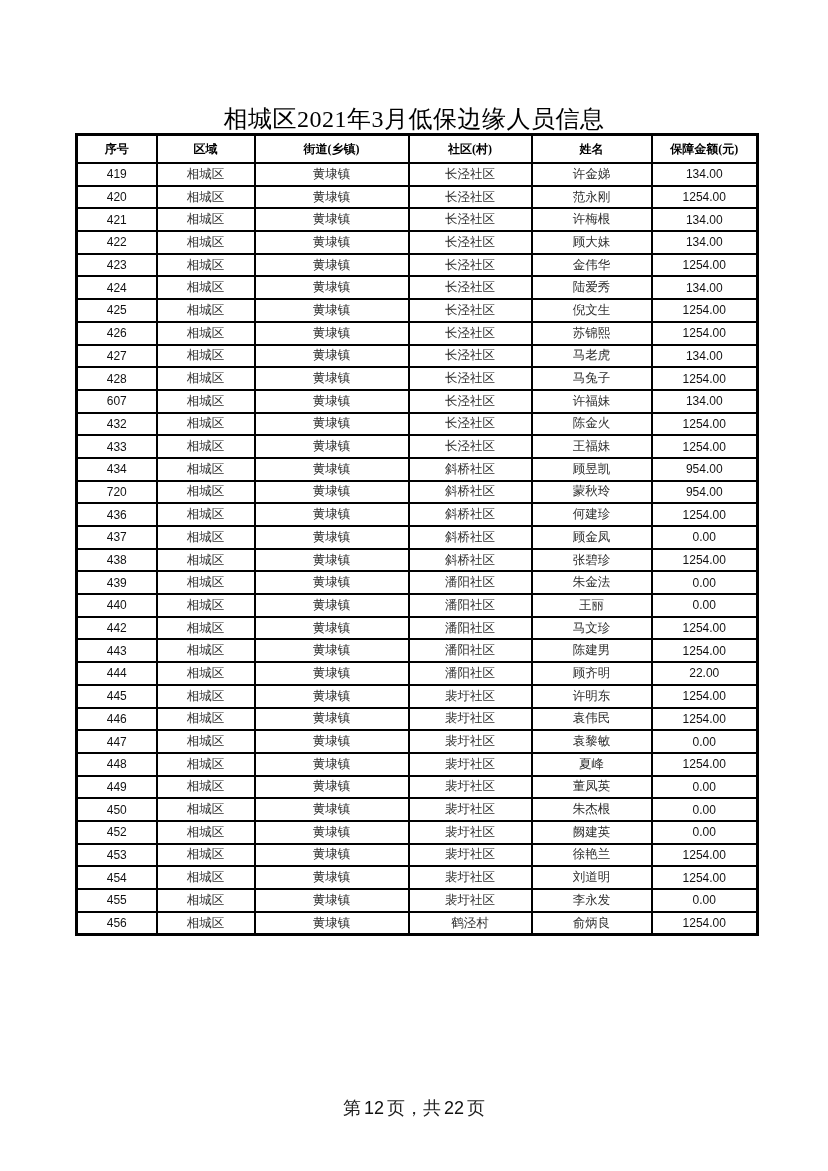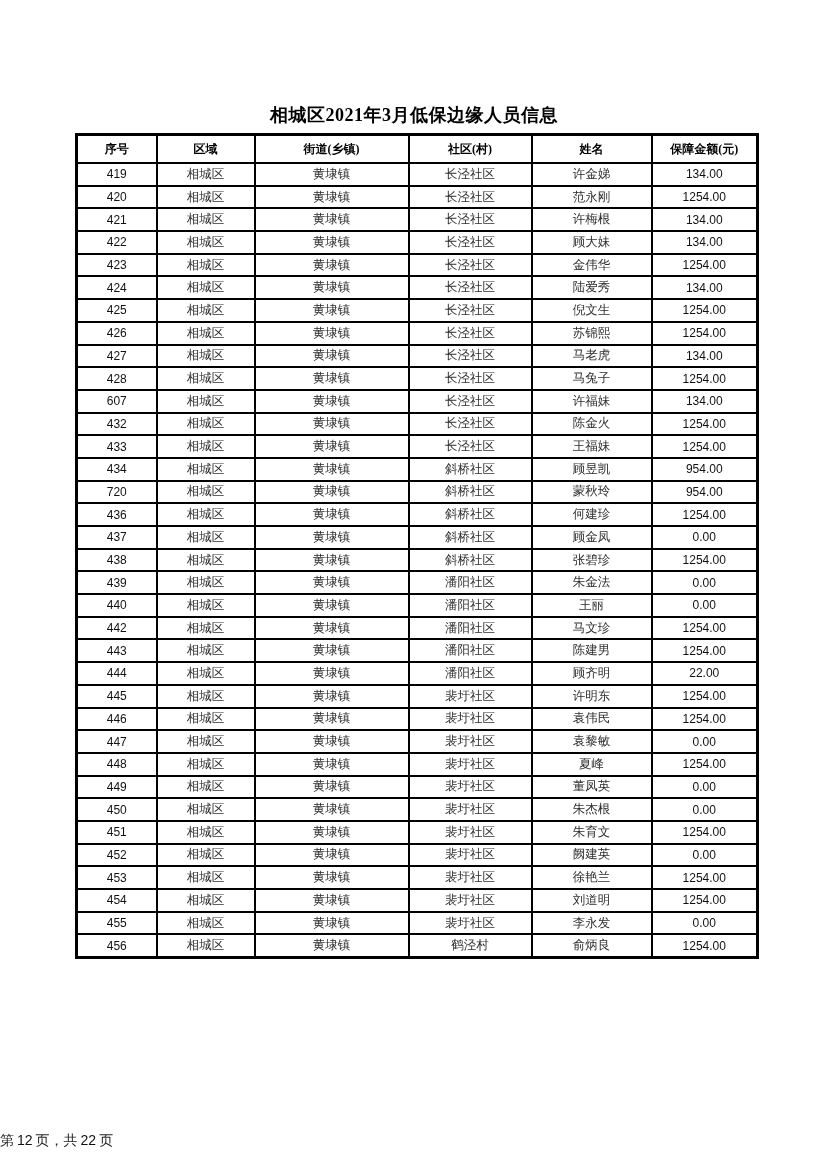--- a/index.html
+++ b/index.html
@@ -20,22 +20,22 @@
     background: #fff;
     position: relative;
     box-sizing: border-box;
   }
   .doc-title {
     position: absolute;
     top: 103px;
     left: 0;
     width: 100%;
     text-align: center;
-    font-size: 18px;
-    font-weight: bold;
+    font-size: 24px;
+    font-weight: normal;
     letter-spacing: 0.5px;
     color: #000;
   }
   table.data-table {
     position: absolute;
     top: 133px;
     left: 75px;
     width: 681px;
     border-collapse: collapse;
     table-layout: fixed;
@@ -67,25 +67,25 @@
     font-size: 12px;
   }
   col.c-seq    { width: 80px; }
   col.c-region { width: 98px; }
   col.c-street { width: 154px; }
   col.c-comm   { width: 123px; }
   col.c-name   { width: 120px; }
   col.c-amount { width: 106px; }
   .page-footer {
     position: absolute;
-    top: 1132px;
+    top: 1096px;
     left: 0;
     width: 100%;
-    text-align: left;
-    font-size: 14px;
+    text-align: center;
+    font-size: 18px;
     color: #222;
   }
   .page-footer .num {
     font-family: "Liberation Sans", "DejaVu Sans", sans-serif;
     color: #111;
     padding: 0 3px;
   }
 </style>
 </head>
 <body>
@@ -340,28 +340,20 @@
         </tr>
         <tr>
           <td class="num">450</td>
           <td>相城区</td>
           <td>黄埭镇</td>
           <td>裴圩社区</td>
           <td>朱杰根</td>
           <td class="num">0.00</td>
         </tr>
         <tr>
-          <td class="num">451</td>
-          <td>相城区</td>
-          <td>黄埭镇</td>
-          <td>裴圩社区</td>
-          <td>朱育文</td>
-          <td class="num">1254.00</td>
-        </tr>
-        <tr>
           <td class="num">452</td>
           <td>相城区</td>
           <td>黄埭镇</td>
           <td>裴圩社区</td>
           <td>阙建英</td>
           <td class="num">0.00</td>
         </tr>
         <tr>
           <td class="num">453</td>
           <td>相城区</td>

